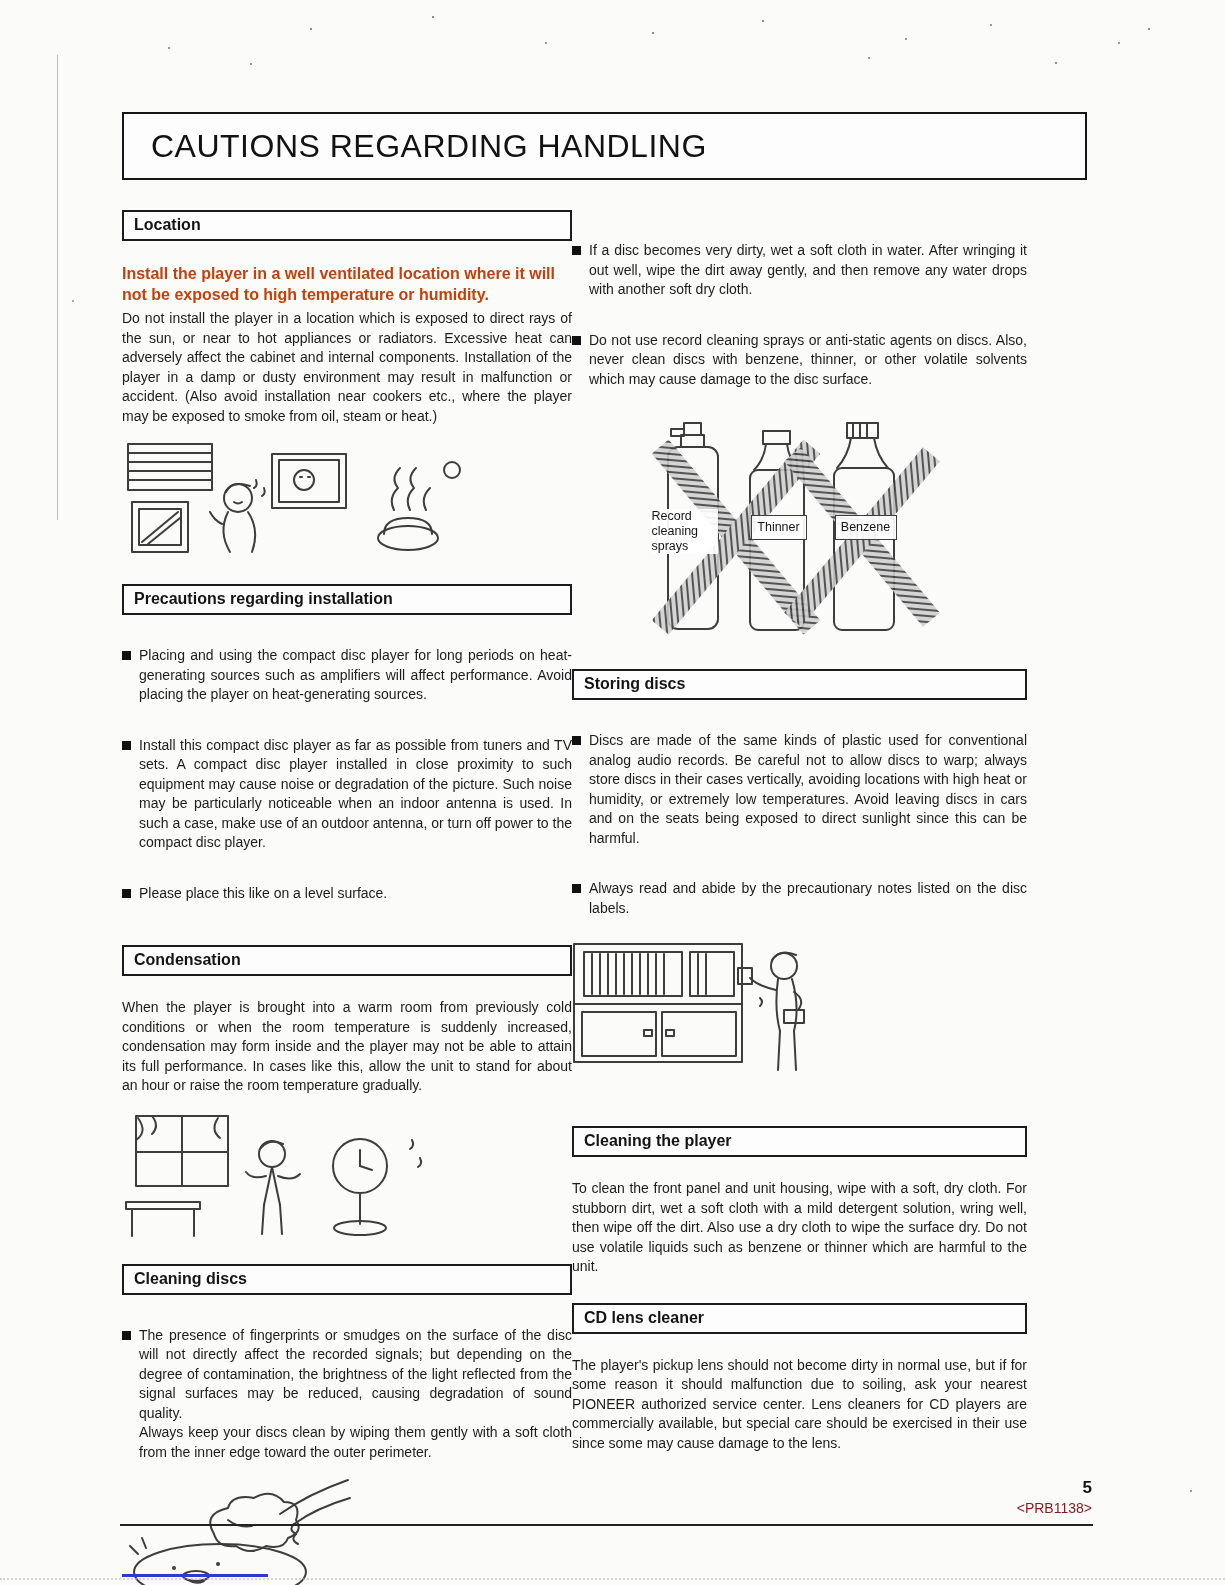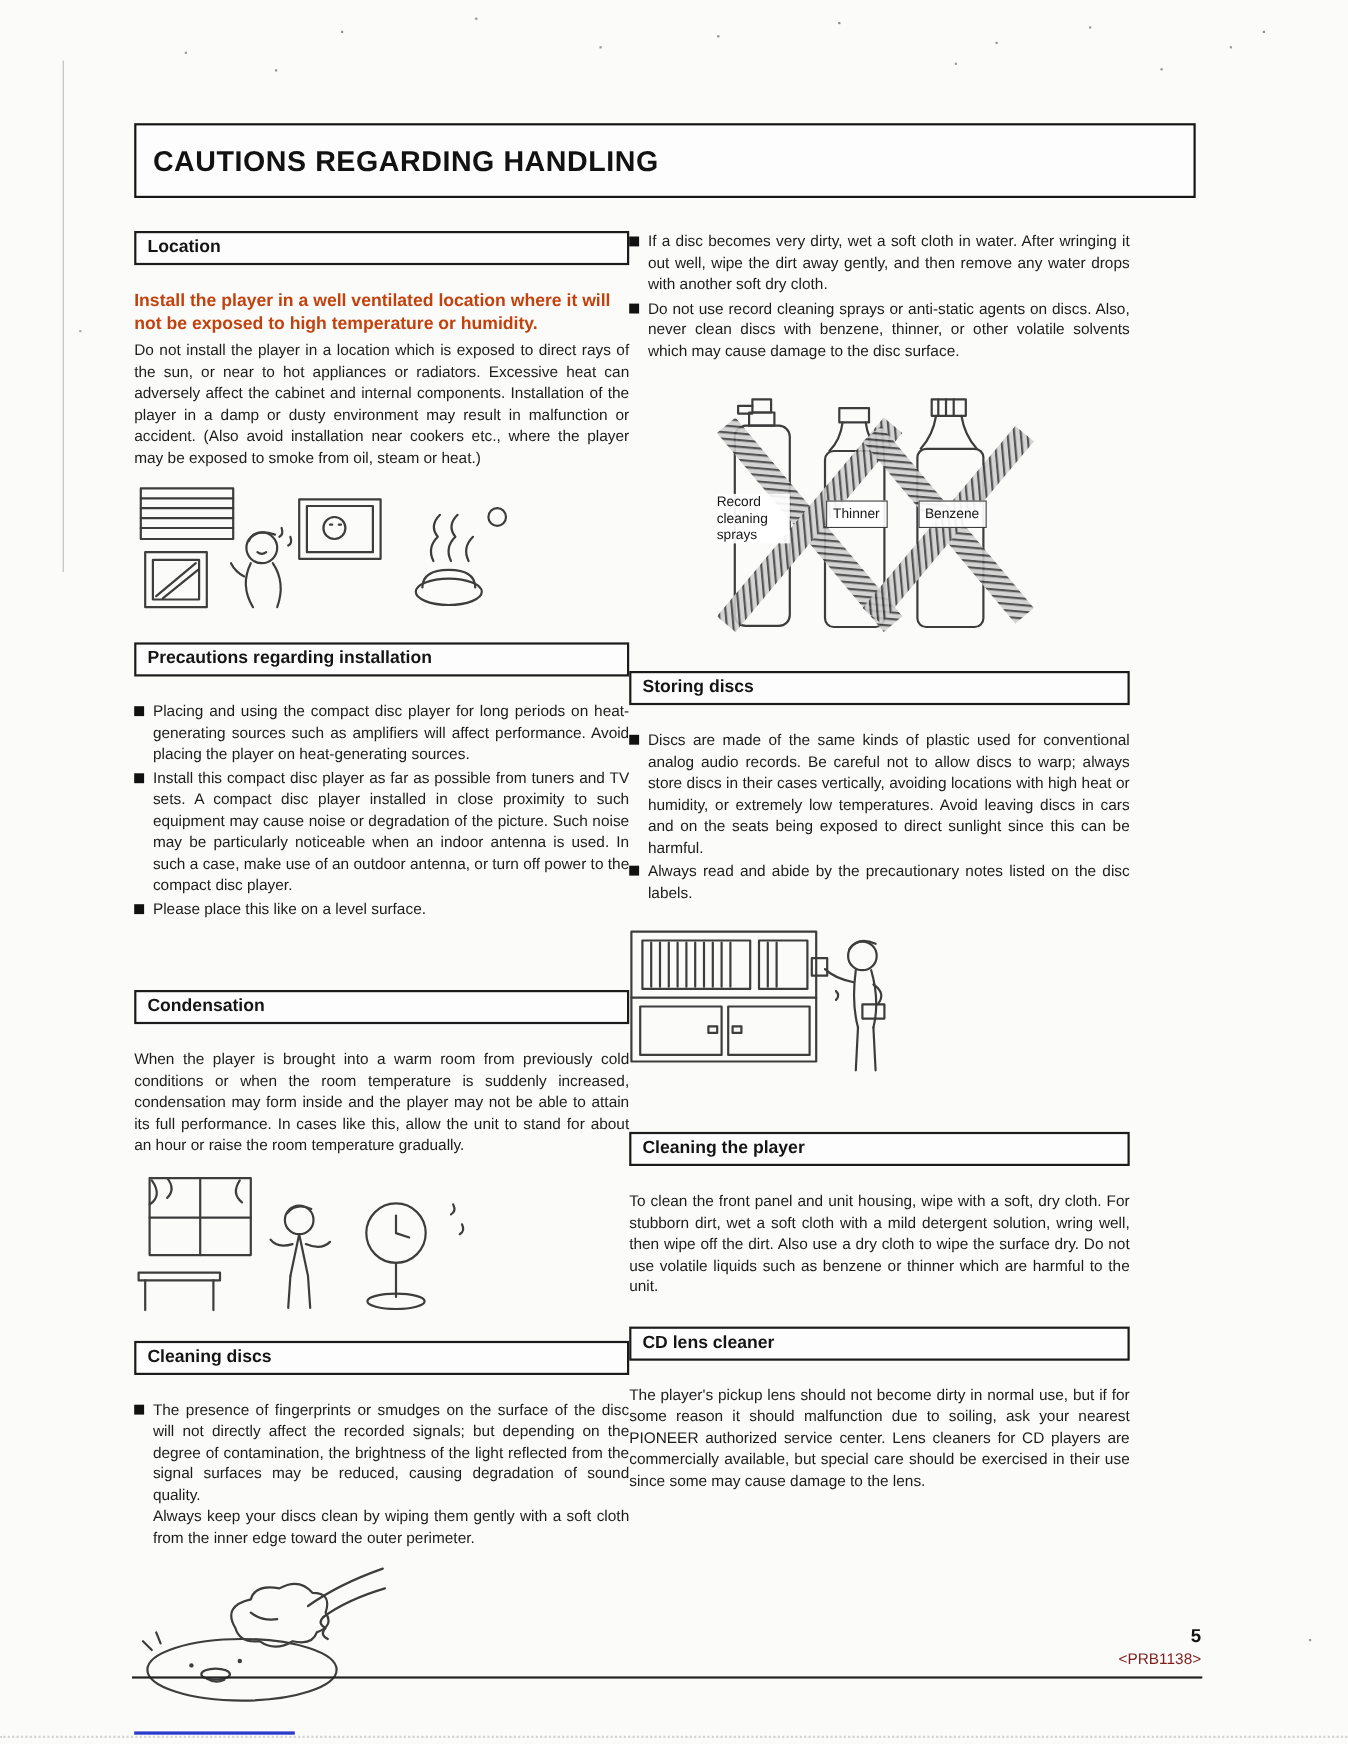--- a/index.html
+++ b/index.html
@@ -7,35 +7,35 @@
     width:1225px;height:1585px;position:relative;overflow:hidden;
     background:#fbfbfa;color:#1c1c1c;
     font-family:"Liberation Sans","DejaVu Sans",sans-serif;
   }
   .content{position:absolute;left:122px;top:112px;width:965px;}
   .title-box{
     border:2px solid #161616;height:64px;display:flex;align-items:center;
     padding-left:15px;margin-bottom:30px;background:#fdfdfd;
   }
   .title-box h1{
-    margin:0;font-size:26px;font-weight:bold;letter-spacing:.5px;color:#121212;
+    margin:12px;font-size:32px;font-weight:normal;letter-spacing:.5px;color:#121212;
   }
   .cols{display:flex;}
   .col{width:450px;}
   .col.right{width:455px;}
   .sec-head{
     border:2px solid #1b1b1b;font-size:16px;font-weight:bold;
     padding:4px 10px 5px;background:#fdfdfd;color:#141414;
   } .mb-md{margin-bottom:22px;}
-  .mt-md{margin-top:26px;} .mt-lg{margin-top:64px;} .mt-xl{margin-top:52px;}
+  .mt-md{margin-top:26px;} .mt-lg{margin-top:42px;} .mt-xl{margin-top:52px;}
   .lead{
     font-size:16px;font-weight:bold;line-height:21px;margin:0 0 4px 0;color:#c2410c;
   }
   p.body{font-size:14px;line-height:19.5px;text-align:justify;margin:0;}
-  .bullet{display:flex;margin-bottom:2px;}
+  .bullet{display:flex;margin-bottom:2px;margin-top:31px;}
   .bullet .sq{
     flex:none;width:9px;height:9px;background:#111;margin:5px 8px 0 0;
   }
   .bullet .bt{font-size:14px;line-height:19.5px;text-align:justify;width:100%;}
   .bullet .bt p{margin:0;font-size:14px;line-height:19.5px;text-align:justify;}
   .illus{display:block;margin:14px auto 10px;}
   .illus svg{display:block;}
   line,path,rect.o,circle.o,ellipse.o,polyline{stroke:#3d3d3d;fill:none;stroke-width:2;stroke-linecap:round;stroke-linejoin:round;}
   .bottles-wrap{position:relative;width:300px;margin:26px auto 18px;}
   .bottle-label{

